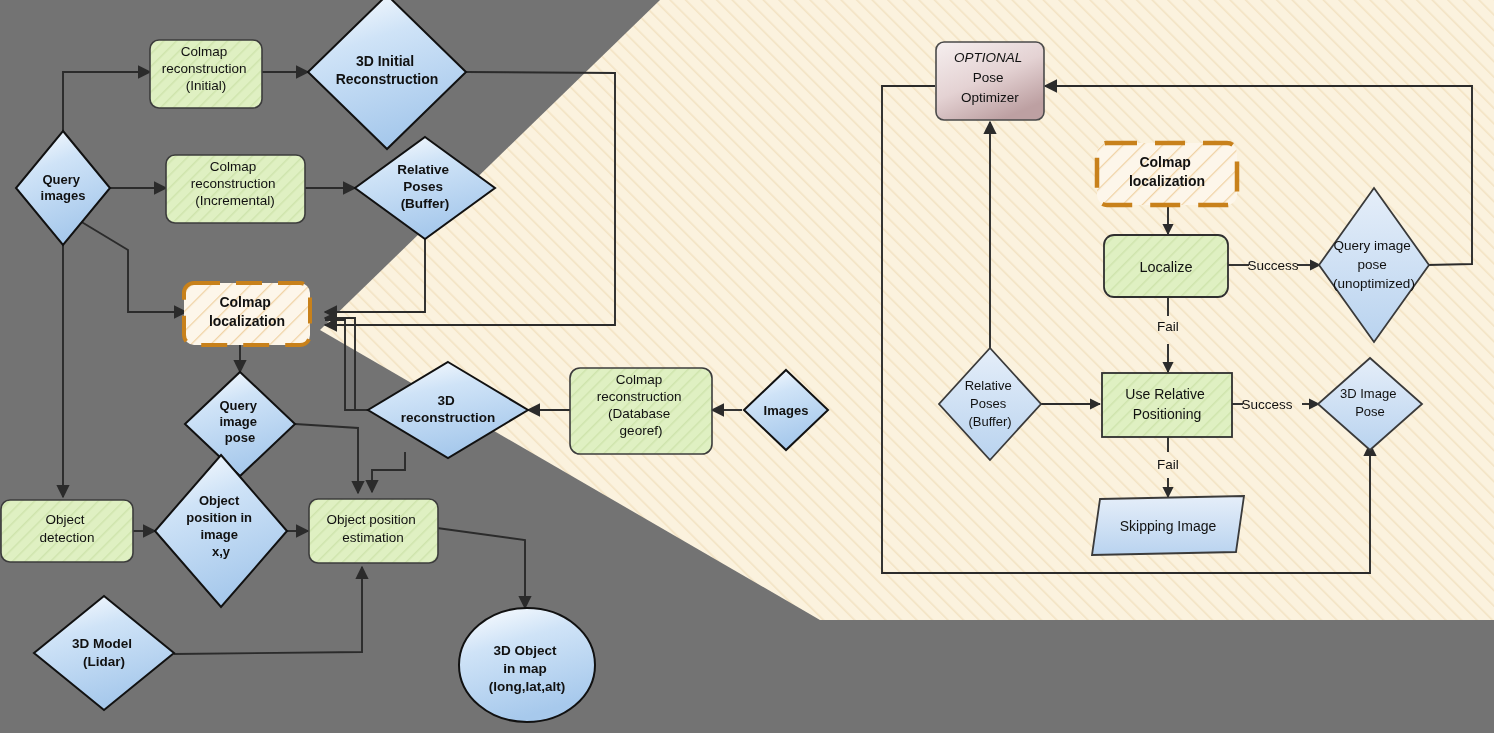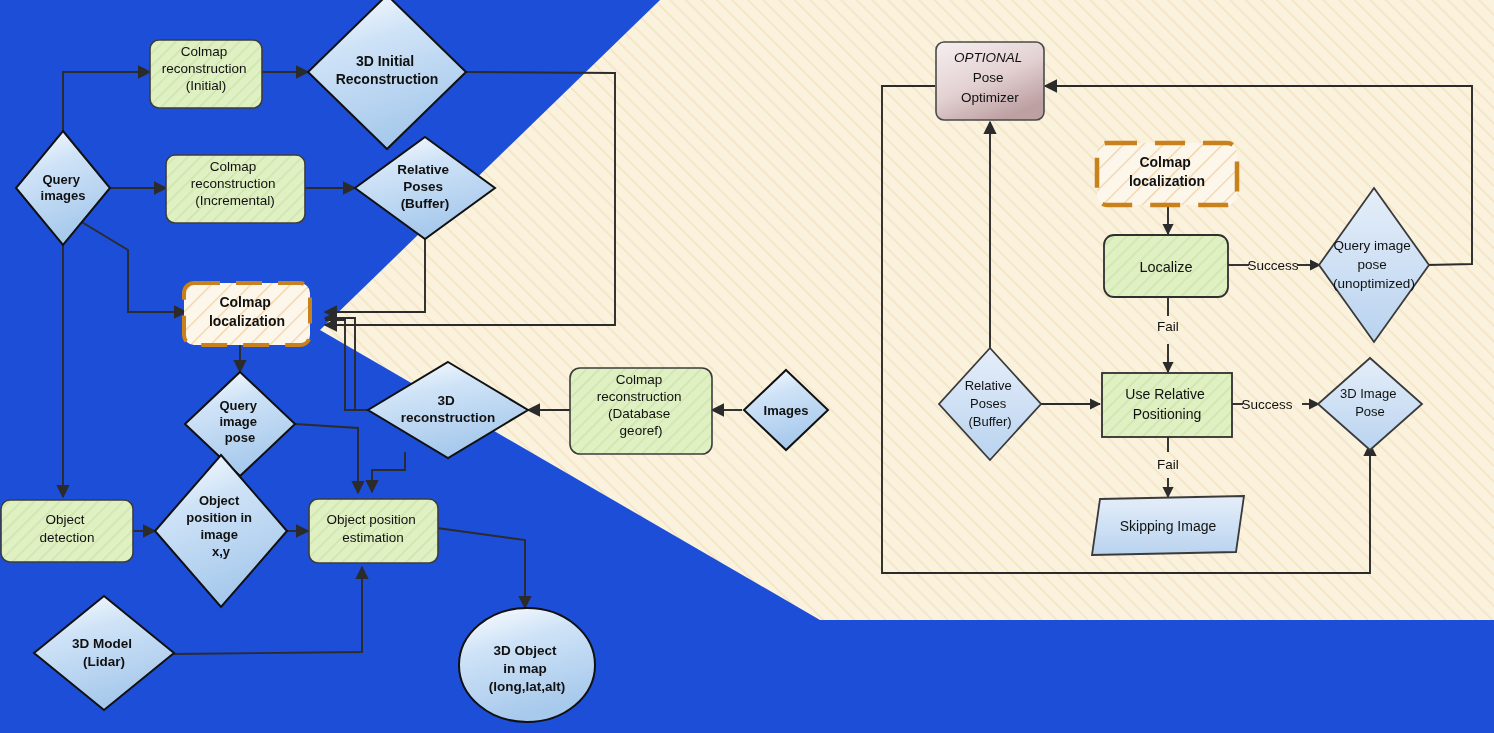--- a/index.html
+++ b/index.html
@@ -1,18 +1,18 @@
 <!DOCTYPE html>
 <html><head>
 <meta charset="utf-8">
 <style>
   html,body{margin:0;padding:0;background:#ffffff;}
   body{width:1494px;height:733px;overflow:hidden;
        font-family:"Liberation Sans", sans-serif;}
-  #stage{position:relative;width:1494px;height:733px;background:#1d4ed8;}
+  #stage{position:relative;width:1494px;height:733px;background:#737373;}
   svg#canvas{position:absolute;left:0;top:0;width:1494px;height:733px;}
   .nodeText{pointer-events:none;}
 </style>
 </head>
 <body>
 
 <div id="stage">
 <svg id="canvas" viewBox="0 0 1494 733" xmlns="http://www.w3.org/2000/svg">
   <defs>
     <linearGradient id="blueGrad" x1="0" y1="0" x2="0.35" y2="1">

